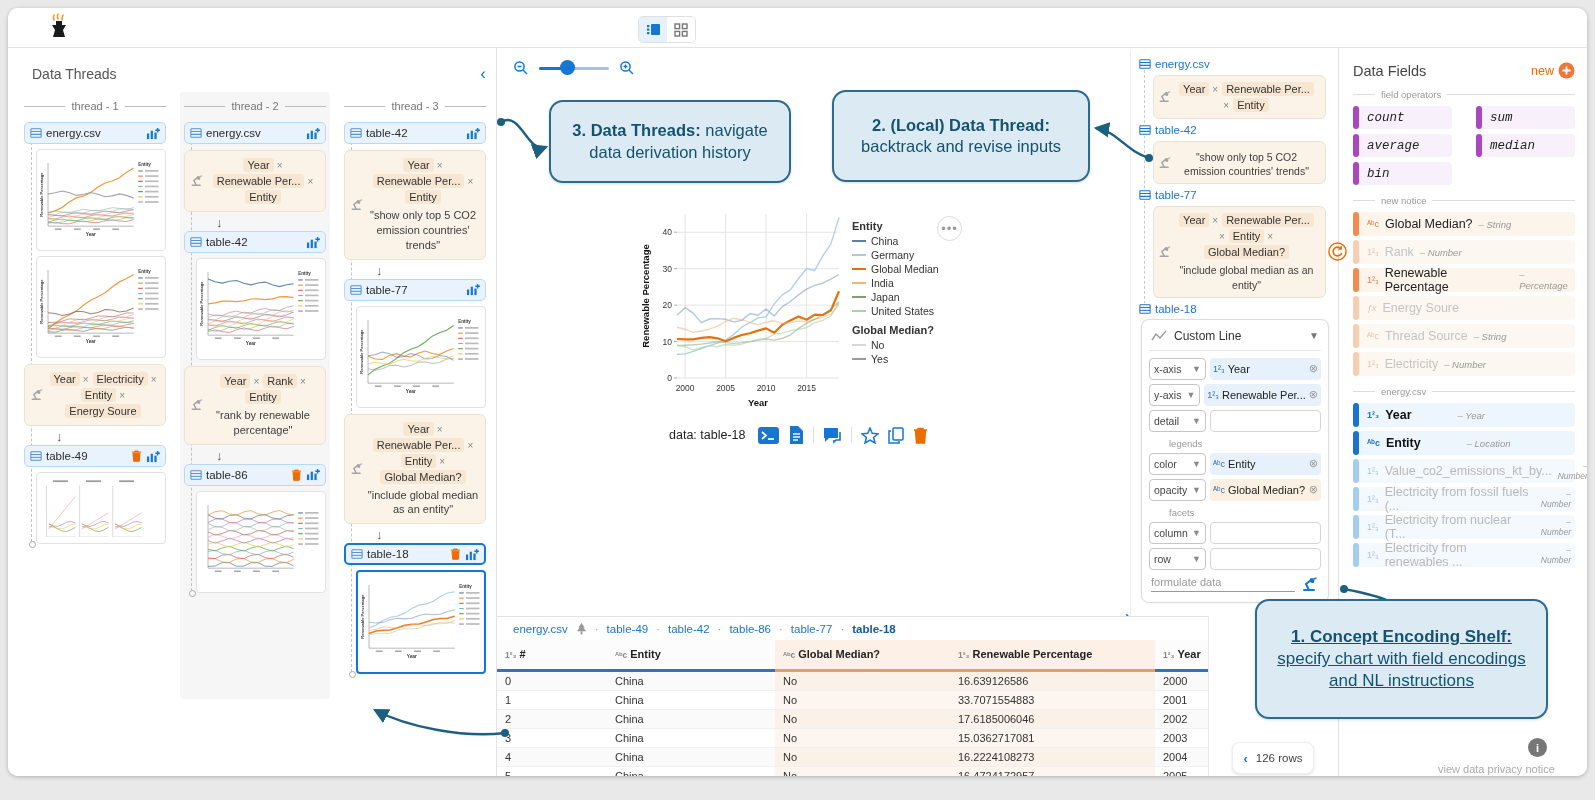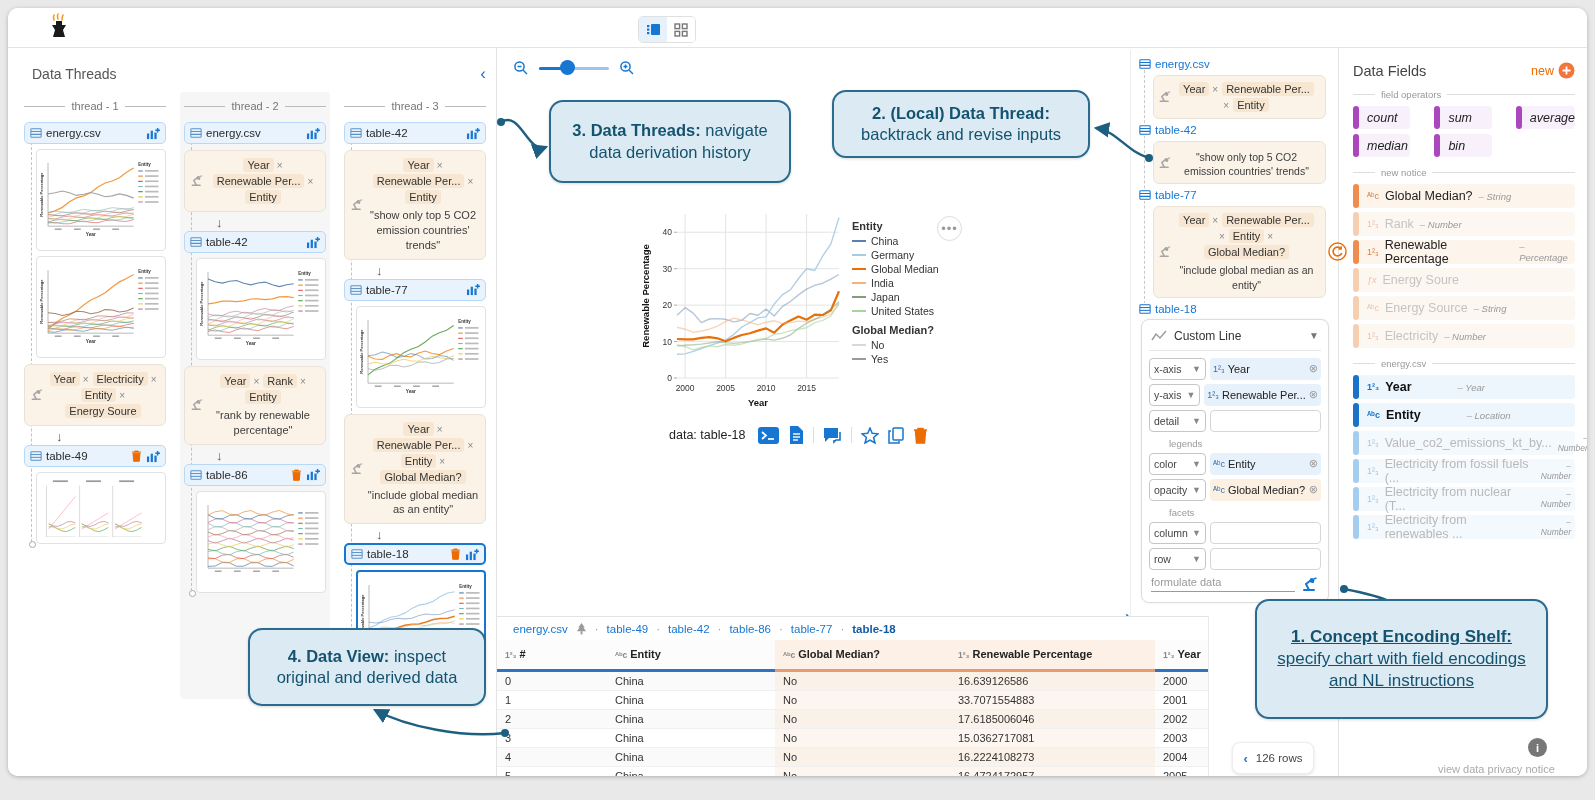--- a/index.html
+++ b/index.html
@@ -89,21 +89,21 @@
   .t-ic { font-size:9px; color:inherit; white-space:nowrap; }
 
   
   .fields-panel { position:absolute; right:0; top:40px; width:249px; bottom:0; border-left:1px solid #e3e3e3; background:#fff; padding:14px 12px 0 14px; }
   .fp-head { display:flex; align-items:center; }
   .fp-title { font-size:14.5px; color:#444; }
   .fp-new { margin-left:auto; display:flex; align-items:center; gap:4px; color:#ed6c02; font-size:12.5px; cursor:pointer; }
   .fdivider { display:flex; align-items:center; gap:6px; color:#999; font-size:9.5px; margin:10px 0 6px 0; }
   .fdivider:before { content:""; width:22px; border-top:1px solid #ddd; }
   .fdivider:after { content:""; flex:1; border-top:1px solid #ddd; }
-  .ops { display:grid; grid-template-columns:1fr 1fr 1fr; gap:5px 24px; }
+  .ops { display:grid; grid-template-columns:1fr 1fr; gap:5px 24px;font-family:Liberation Mono, monospace; }
   .op { position:relative; background:#f8f1fc; border-radius:4px; height:23px; display:flex; align-items:center; padding-left:14px; font-style:italic; font-size:12.5px; color:#222; cursor:grab; }
   .op:before { content:""; position:absolute; left:0; top:0; bottom:0; width:6px; background:#ab47bc; border-radius:4px; }
   .frow { position:relative; border-radius:4px; height:24px; display:flex; align-items:center; gap:6px; padding-left:14px; margin:4px 0; font-size:12.5px; cursor:grab; }
   .frow:before { content:""; position:absolute; left:0; top:0; bottom:0; width:6px; border-radius:4px; }
   .frow .ftype { font-style:italic; font-size:9.5px; color:#999; }
   .frow .ftype.rt { margin-left:auto; padding-right:4px; text-align:right; font-size:8.5px; }
   .frow.f-orange { background:#fdf4ec; color:#222; }
   .frow.f-orange:before { background:#f08c4f; }
   .frow.f-orange-faded { background:#fdf7f2; color:#c4c4c4; }
   .frow.f-orange-faded:before { background:#f6cfb2; }
@@ -131,21 +131,21 @@
   .rows-pill { position:absolute; left:1224px; top:734px; width:82px; height:32px; background:#fff; border:1px solid #eee; border-radius:8px; box-shadow:0 1px 3px rgba(0,0,0,.12); display:flex; align-items:center; justify-content:center; gap:8px; font-size:11.5px; color:#444; cursor:pointer; z-index:30; }
   .rows-pill .chev { color:#1676d2; font-size:13px; font-weight:bold; }
   .info-circle { position:absolute; left:1520px; top:730px; width:19px; height:19px; background:#777; color:#fff; border-radius:50%; font-size:11px; display:flex; align-items:center; justify-content:center; font-weight:bold; cursor:pointer; z-index:30; }
   .privacy { position:absolute; left:1430px; top:755px; font-size:11px; color:#aaa; z-index:30; cursor:pointer; }
 
   
   .overlay { position:absolute; left:0; top:0; width:1595px; height:800px; pointer-events:none; z-index:40; }
   .callout { position:absolute; background:#dceaf3; border:2px solid #2a6b8e; border-radius:14px; color:#14536f; font-size:16.5px; line-height:1.28; text-align:center; display:flex; align-items:center; justify-content:center; padding:8px 14px; box-shadow:0 1px 3px rgba(0,0,0,.15); }
   .callout b { font-weight:bold; }
   #co1 { left:1255px; top:599px; width:293px; height:120px; font-size:17px;text-decoration:underline; }
-  #co2 { left:832px; top:90px; width:258px; height:68px; }
+  #co2 { left:832px; top:90px; width:258px; height:92px; }
   #co3 { left:549px; top:100px; width:242px; height:83px; }
   #co4 { left:248px; top:628px; width:238px; height:78px; }
 </style>
 </head>
 <body>
 
 <div class="app">
 
   <div class="topbar">
     <svg class="logo" viewBox="0 0 30 30">
@@ -993,21 +993,21 @@
           <span class="t-ic" style="color:#e07a3f">1²₃</span>
           <span>Renewable Percentage</span>
           <span class="ftype">– Percentage</span>
         </div>
         <div class="frow f-orange-faded">
           <span class="t-ic" style="color:#e8c3ab;font-style:italic">ƒx</span>
           <span>Energy Soure</span>
         </div>
         <div class="frow f-orange-faded">
           <span class="t-ic" style="color:#e8c3ab">ᴬᵇc</span>
-          <span>Energy Source</span>
+          <span>Thread Source</span>
           <span class="ftype">– String</span>
         </div>
         <div class="frow f-orange-faded">
           <span class="t-ic" style="color:#e8c3ab">1²₃</span>
           <span>Electricity</span>
           <span class="ftype">– Number</span>
         </div>
       </div>
     <div class="fdivider">
         <span>energy.csv</span>
@@ -1074,16 +1074,13 @@
   </svg>
   <div class="callout" id="co1">
       <span><b>1. Concept Encoding Shelf:</b><span> specify chart with field encodings and NL instructions</span></span>
     </div>
   <div class="callout" id="co2">
       <span><b>2. (Local) Data Thread:</b><span> backtrack and revise inputs</span></span>
     </div>
   <div class="callout" id="co3">
       <span><b>3. Data Threads:</b><span> navigate data derivation history</span></span>
     </div>
-  <div class="callout" id="co4">
-      <span><b>4. Data View:</b><span> inspect original and derived data</span></span>
-    </div>
 </div>
 
 </body></html>

